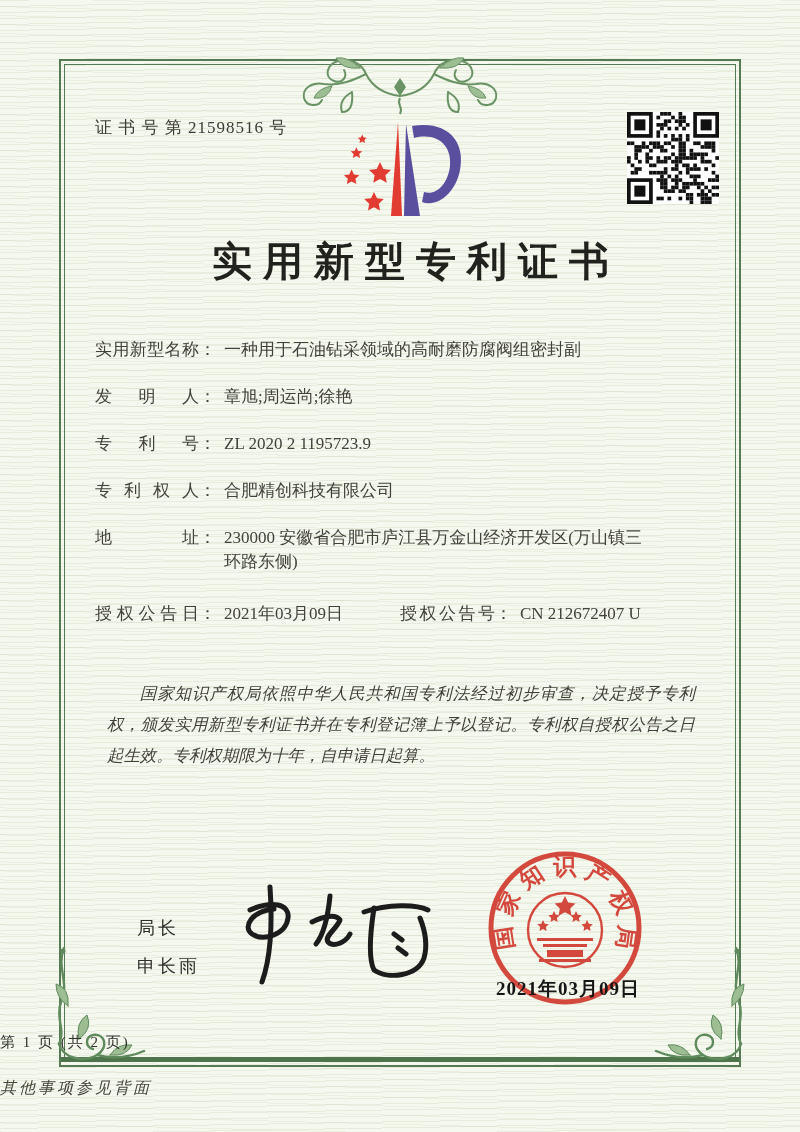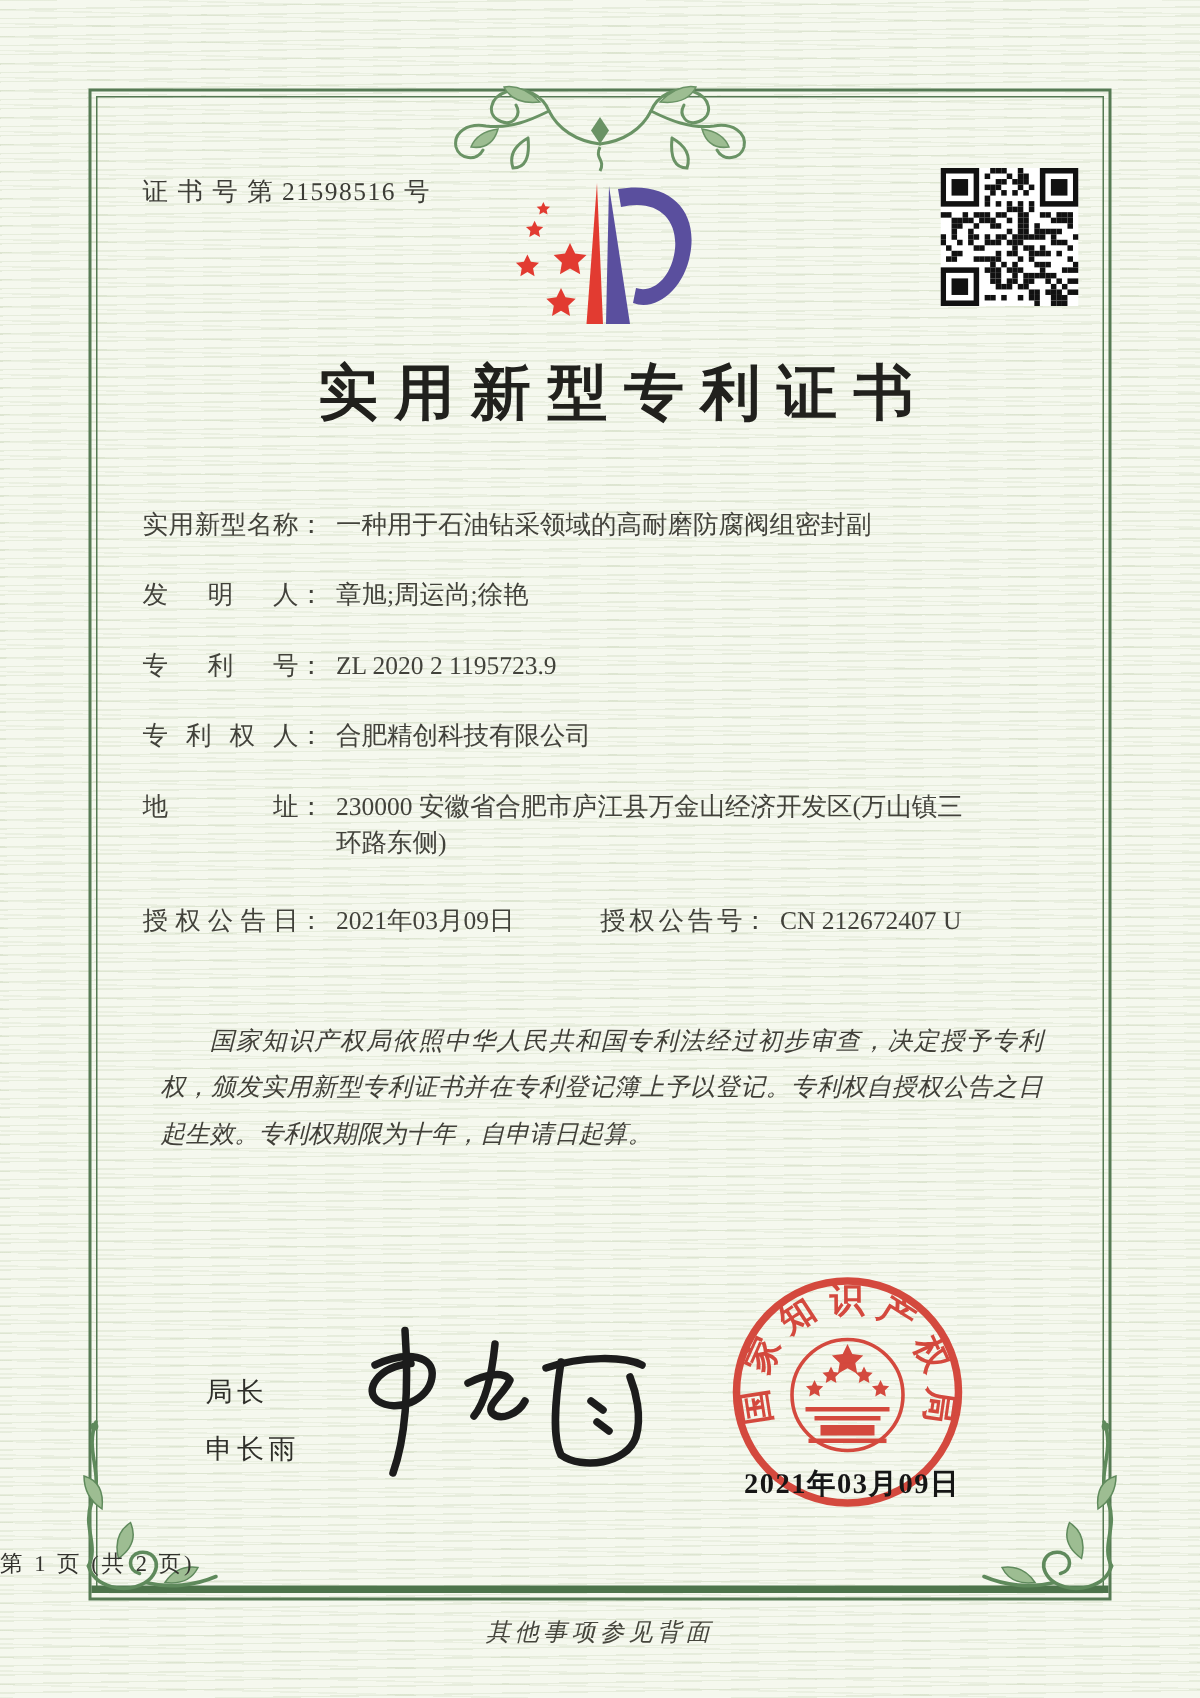--- a/index.html
+++ b/index.html
@@ -40,21 +40,21 @@
   
   .signer{left:112px;font-size:18px;letter-spacing:3px;color:#2f2f2a;margin-left:25px;}
   .signer-title{top:916px;}
   .signer-name{top:954px;text-align:right;}
   .signature-svg{left:212px;top:880px;}
   
   .seal-svg{left:475px;top:838px;opacity:.92;}
   .seal-date{left:468px;top:976px;width:200px;text-align:center;font-size:19px;letter-spacing:1px;color:#161616;font-weight:600;}
   
   .page-info{left:0;top:1033px;width:100%;font-size:15px;letter-spacing:2px;color:#33332e;}
-  .back-note{left:0;top:1078px;width:100%;text-align:center;font-size:16px;letter-spacing:3px;font-style:italic;color:#45453c;}
+  .back-note{left:0;top:1078px;width:100%;text-align:left;font-size:16px;letter-spacing:3px;font-style:italic;color:#45453c;}
 </style>
 </head>
 <body>
 
 <div class="page">
 
   <div class="frame"></div>
   <div class="frame-bottom-bar"></div>
 
   <svg class="abs" style="left:288px;top:44px;" width="224" height="74" viewBox="0 0 224 74">

